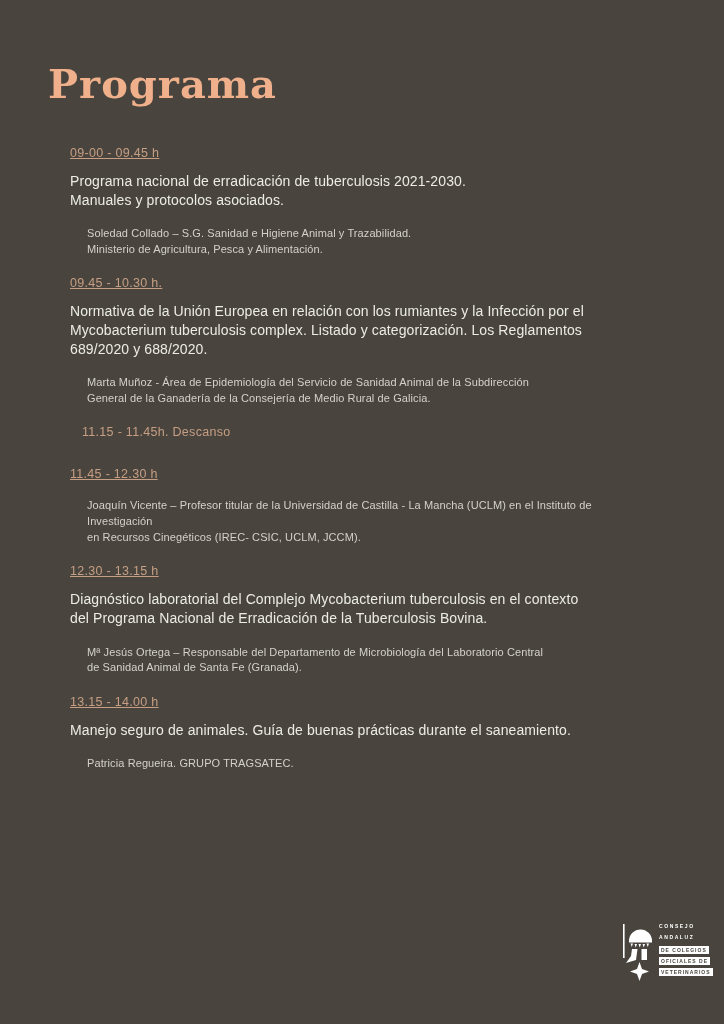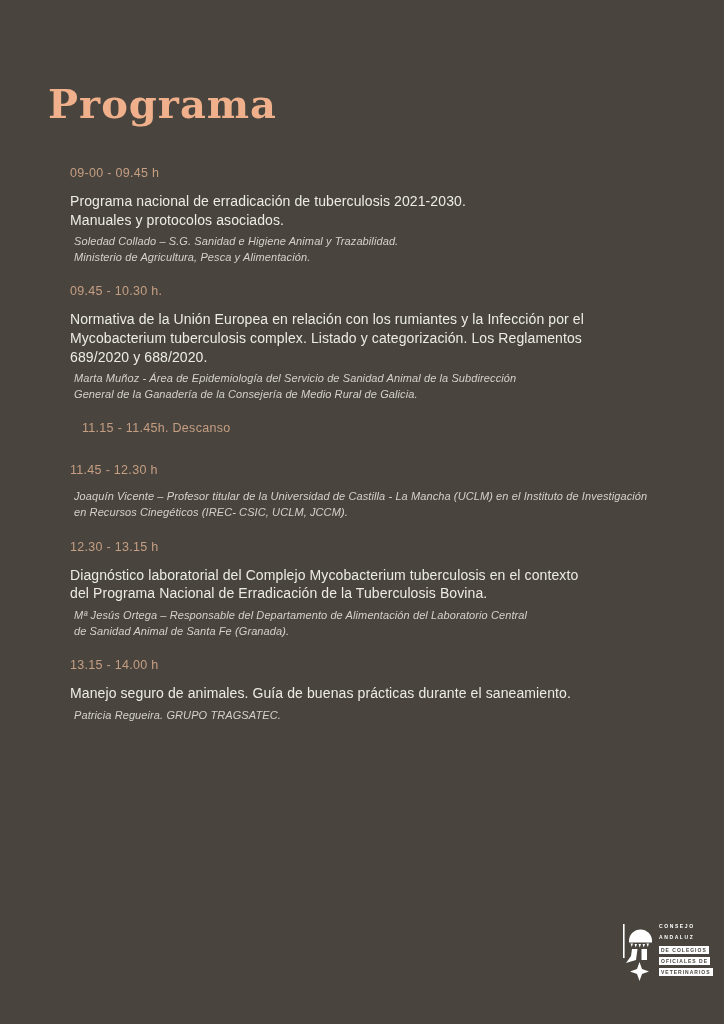--- a/index.html
+++ b/index.html
@@ -10,54 +10,54 @@
     --speaker-color:#d4d1ca;
   }
   *{box-sizing:border-box;}
   html,body{margin:0;padding:0;}
   body{
     width:724px;height:1024px;
     background:var(--bg);
     font-family:"Liberation Sans","DejaVu Sans",sans-serif;
     position:relative;overflow:hidden;
   }
-  .page{padding:84px 48px 0 70px;position:relative;height:100%;}
+  .page{padding:64px 48px 0 70px;position:relative;height:100%;}
   h1.page-title{
     margin:0 0 42px -22px;
     font-family:"DejaVu Serif","Liberation Serif",serif;
     font-weight:700;
     font-size:40px;
     line-height:1;
     letter-spacing:1px;
     color:var(--accent);
   }
   .session{margin-bottom:19px;}
   .session-time{
     font-size:12.5px;
     letter-spacing:.3px;
     color:var(--accent-dim);
     margin:0 0 12px 0;
+    text-decoration:underline;
   }
   .session-title{
     margin:0 0 5px 0;
     font-size:14px;
     font-weight:400;
     line-height:1.33;
     color:var(--title-color);
     white-space:pre-line;
     letter-spacing:.1px;
   }
   .session-speakers{
-    margin:4px;
+    margin:17px;
     font-size:11px;
     line-height:1.42;
     color:var(--speaker-color);
     white-space:pre-line;
     letter-spacing:.1px;
-    font-style:italic;
   }
   .break-row{
     font-size:12.5px;
     letter-spacing:.3px;
     color:var(--accent-dim);
     margin:18px 0 28px 12px;
   }
   .footer-logo{
     position:absolute;
     left:623px;top:918px;
@@ -119,21 +119,21 @@
   <section class="session">
     <div class="session-time">11.45 - 12.30 h</div>
     <p class="session-speakers">Joaquín Vicente – Profesor titular de la Universidad de Castilla - La Mancha (UCLM) en el Instituto de Investigación
 en Recursos Cinegéticos (IREC- CSIC, UCLM, JCCM).</p>
   </section>
 
   <section class="session">
     <div class="session-time">12.30 - 13.15 h</div>
     <h2 class="session-title">Diagnóstico laboratorial del Complejo Mycobacterium tuberculosis en el contexto
 del Programa Nacional de Erradicación de la Tuberculosis Bovina.</h2>
-    <p class="session-speakers">Mª Jesús Ortega – Responsable del Departamento de Alimentación del Laboratorio Central
+    <p class="session-speakers">Mª Jesús Ortega – Responsable del Departamento de Microbiología del Laboratorio Central
 de Sanidad Animal de Santa Fe (Granada).</p>
   </section>
 
   <section class="session">
     <div class="session-time">13.15 - 14.00 h</div>
     <h2 class="session-title">Manejo seguro de animales. Guía de buenas prácticas durante el saneamiento.</h2>
     <p class="session-speakers">Patricia Regueira. GRUPO TRAGSATEC.</p>
   </section>
 
   <div class="footer-logo">

